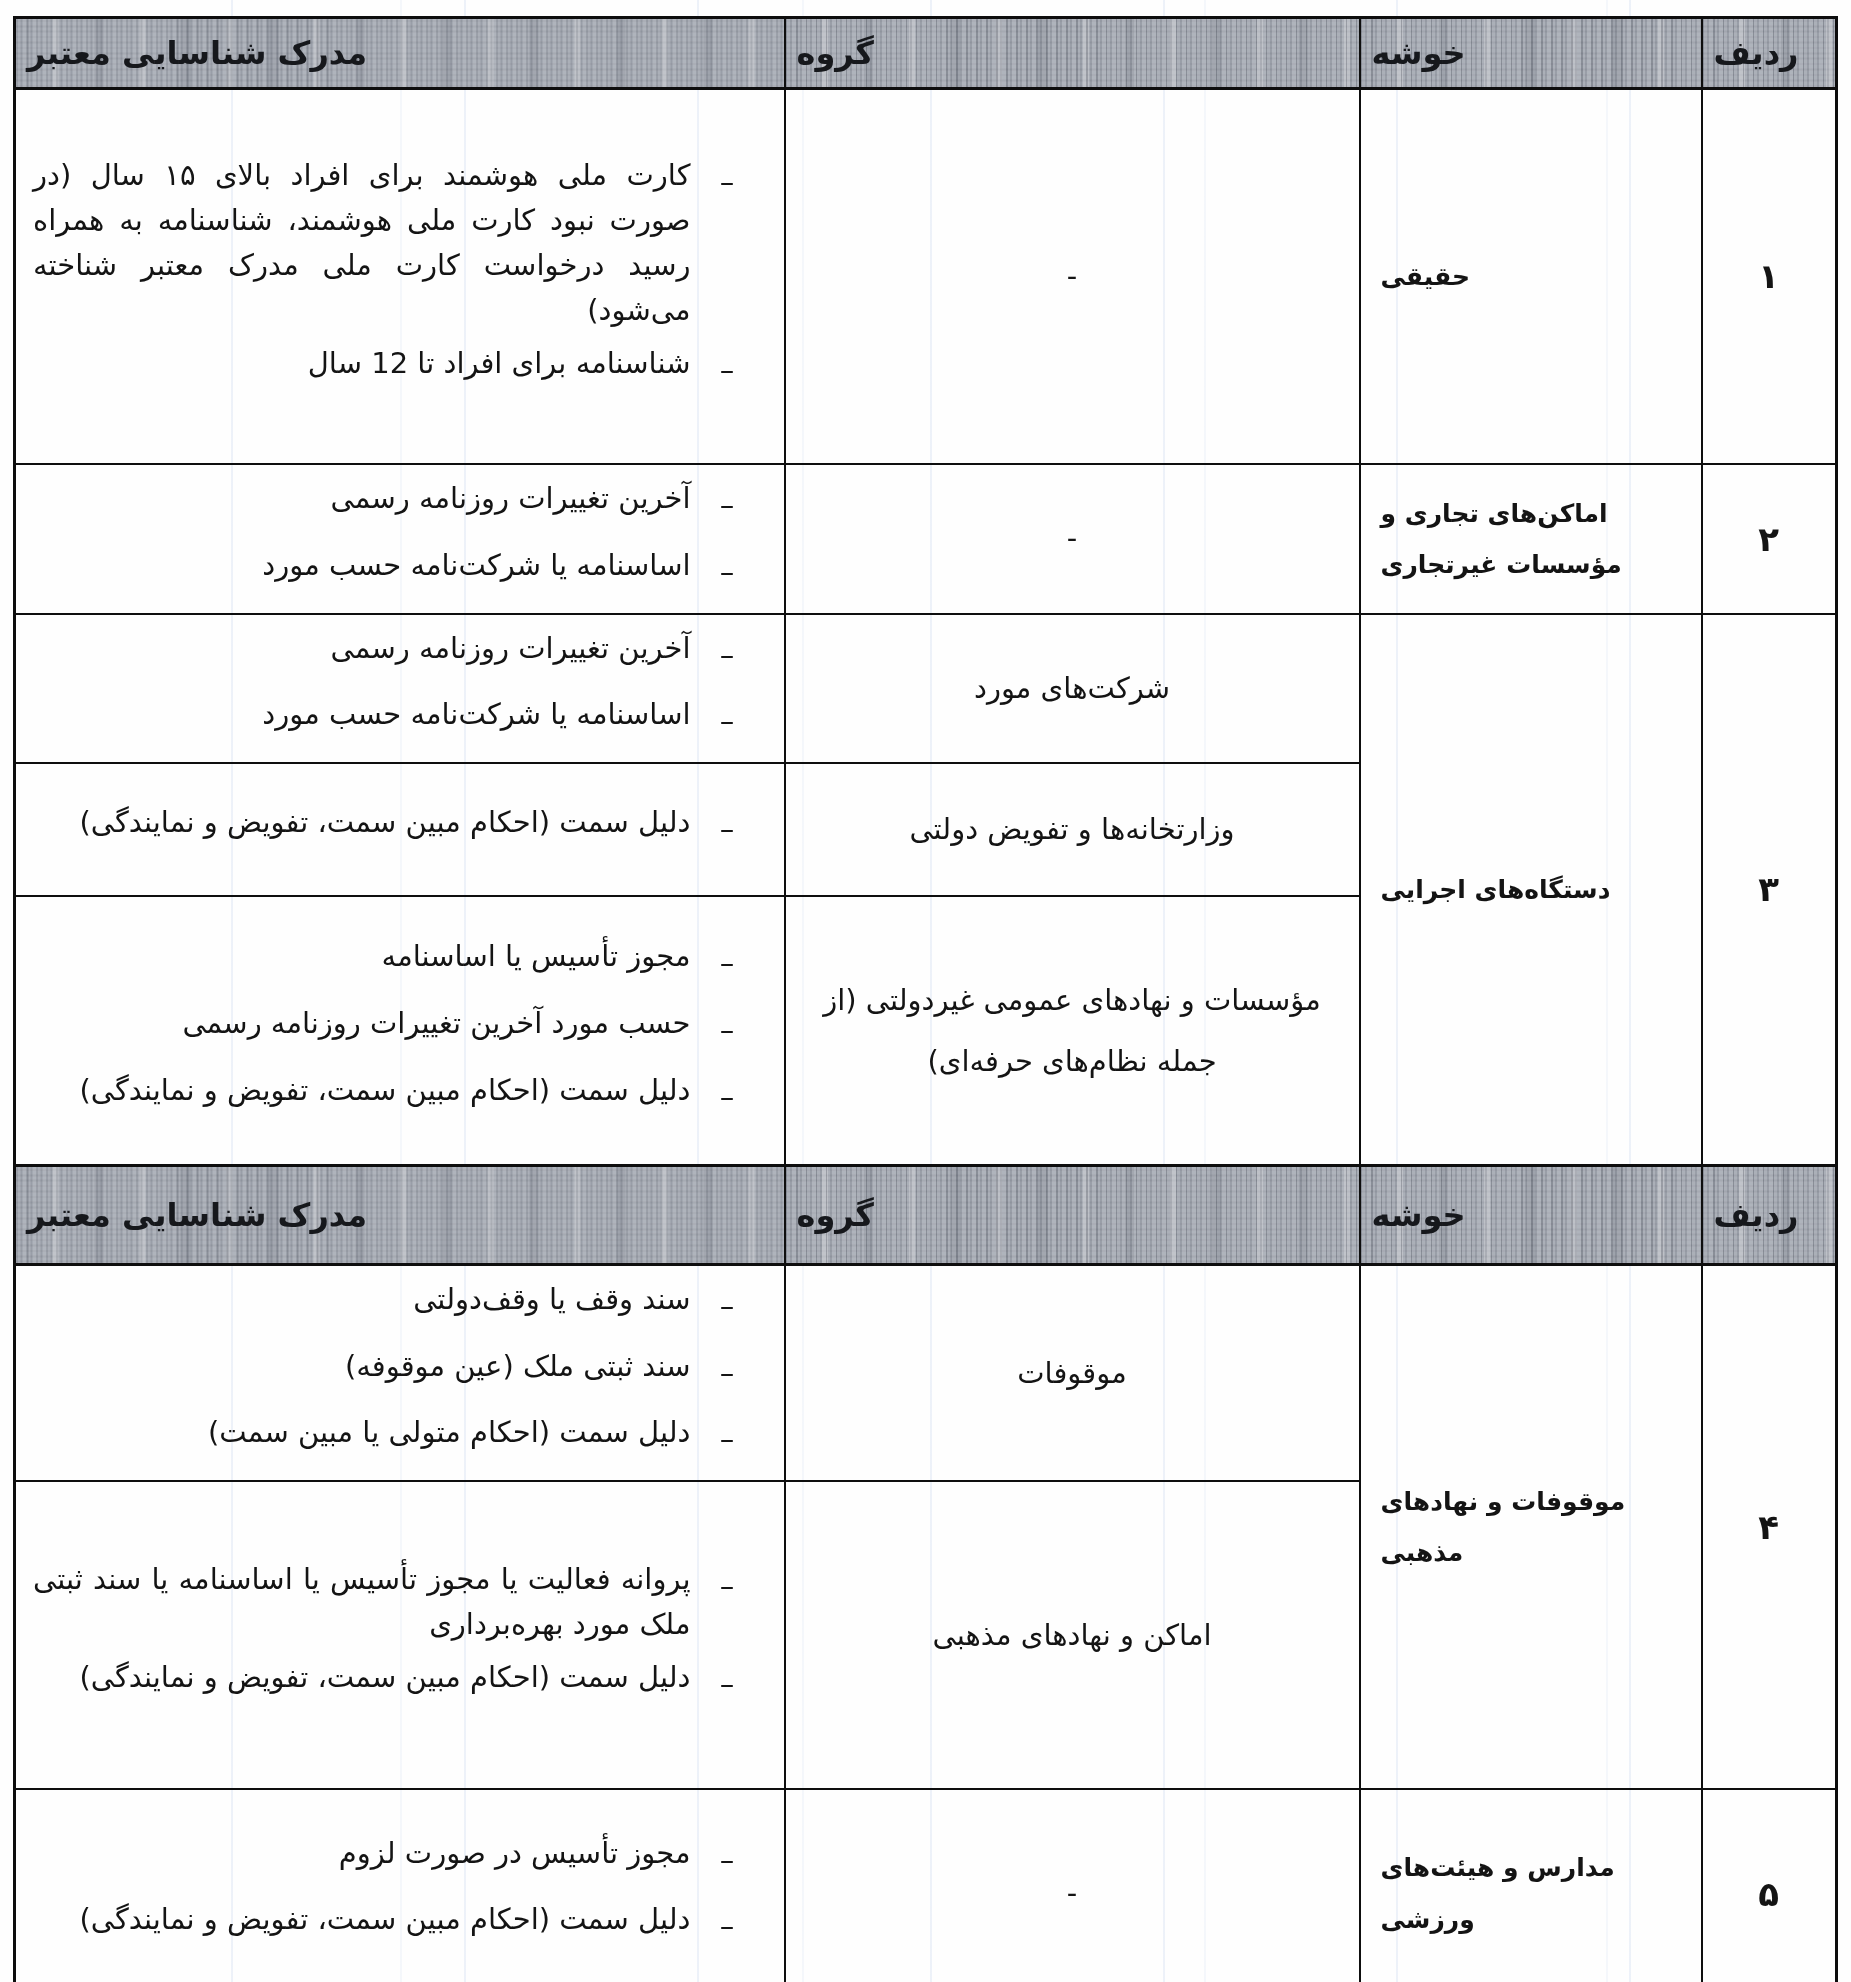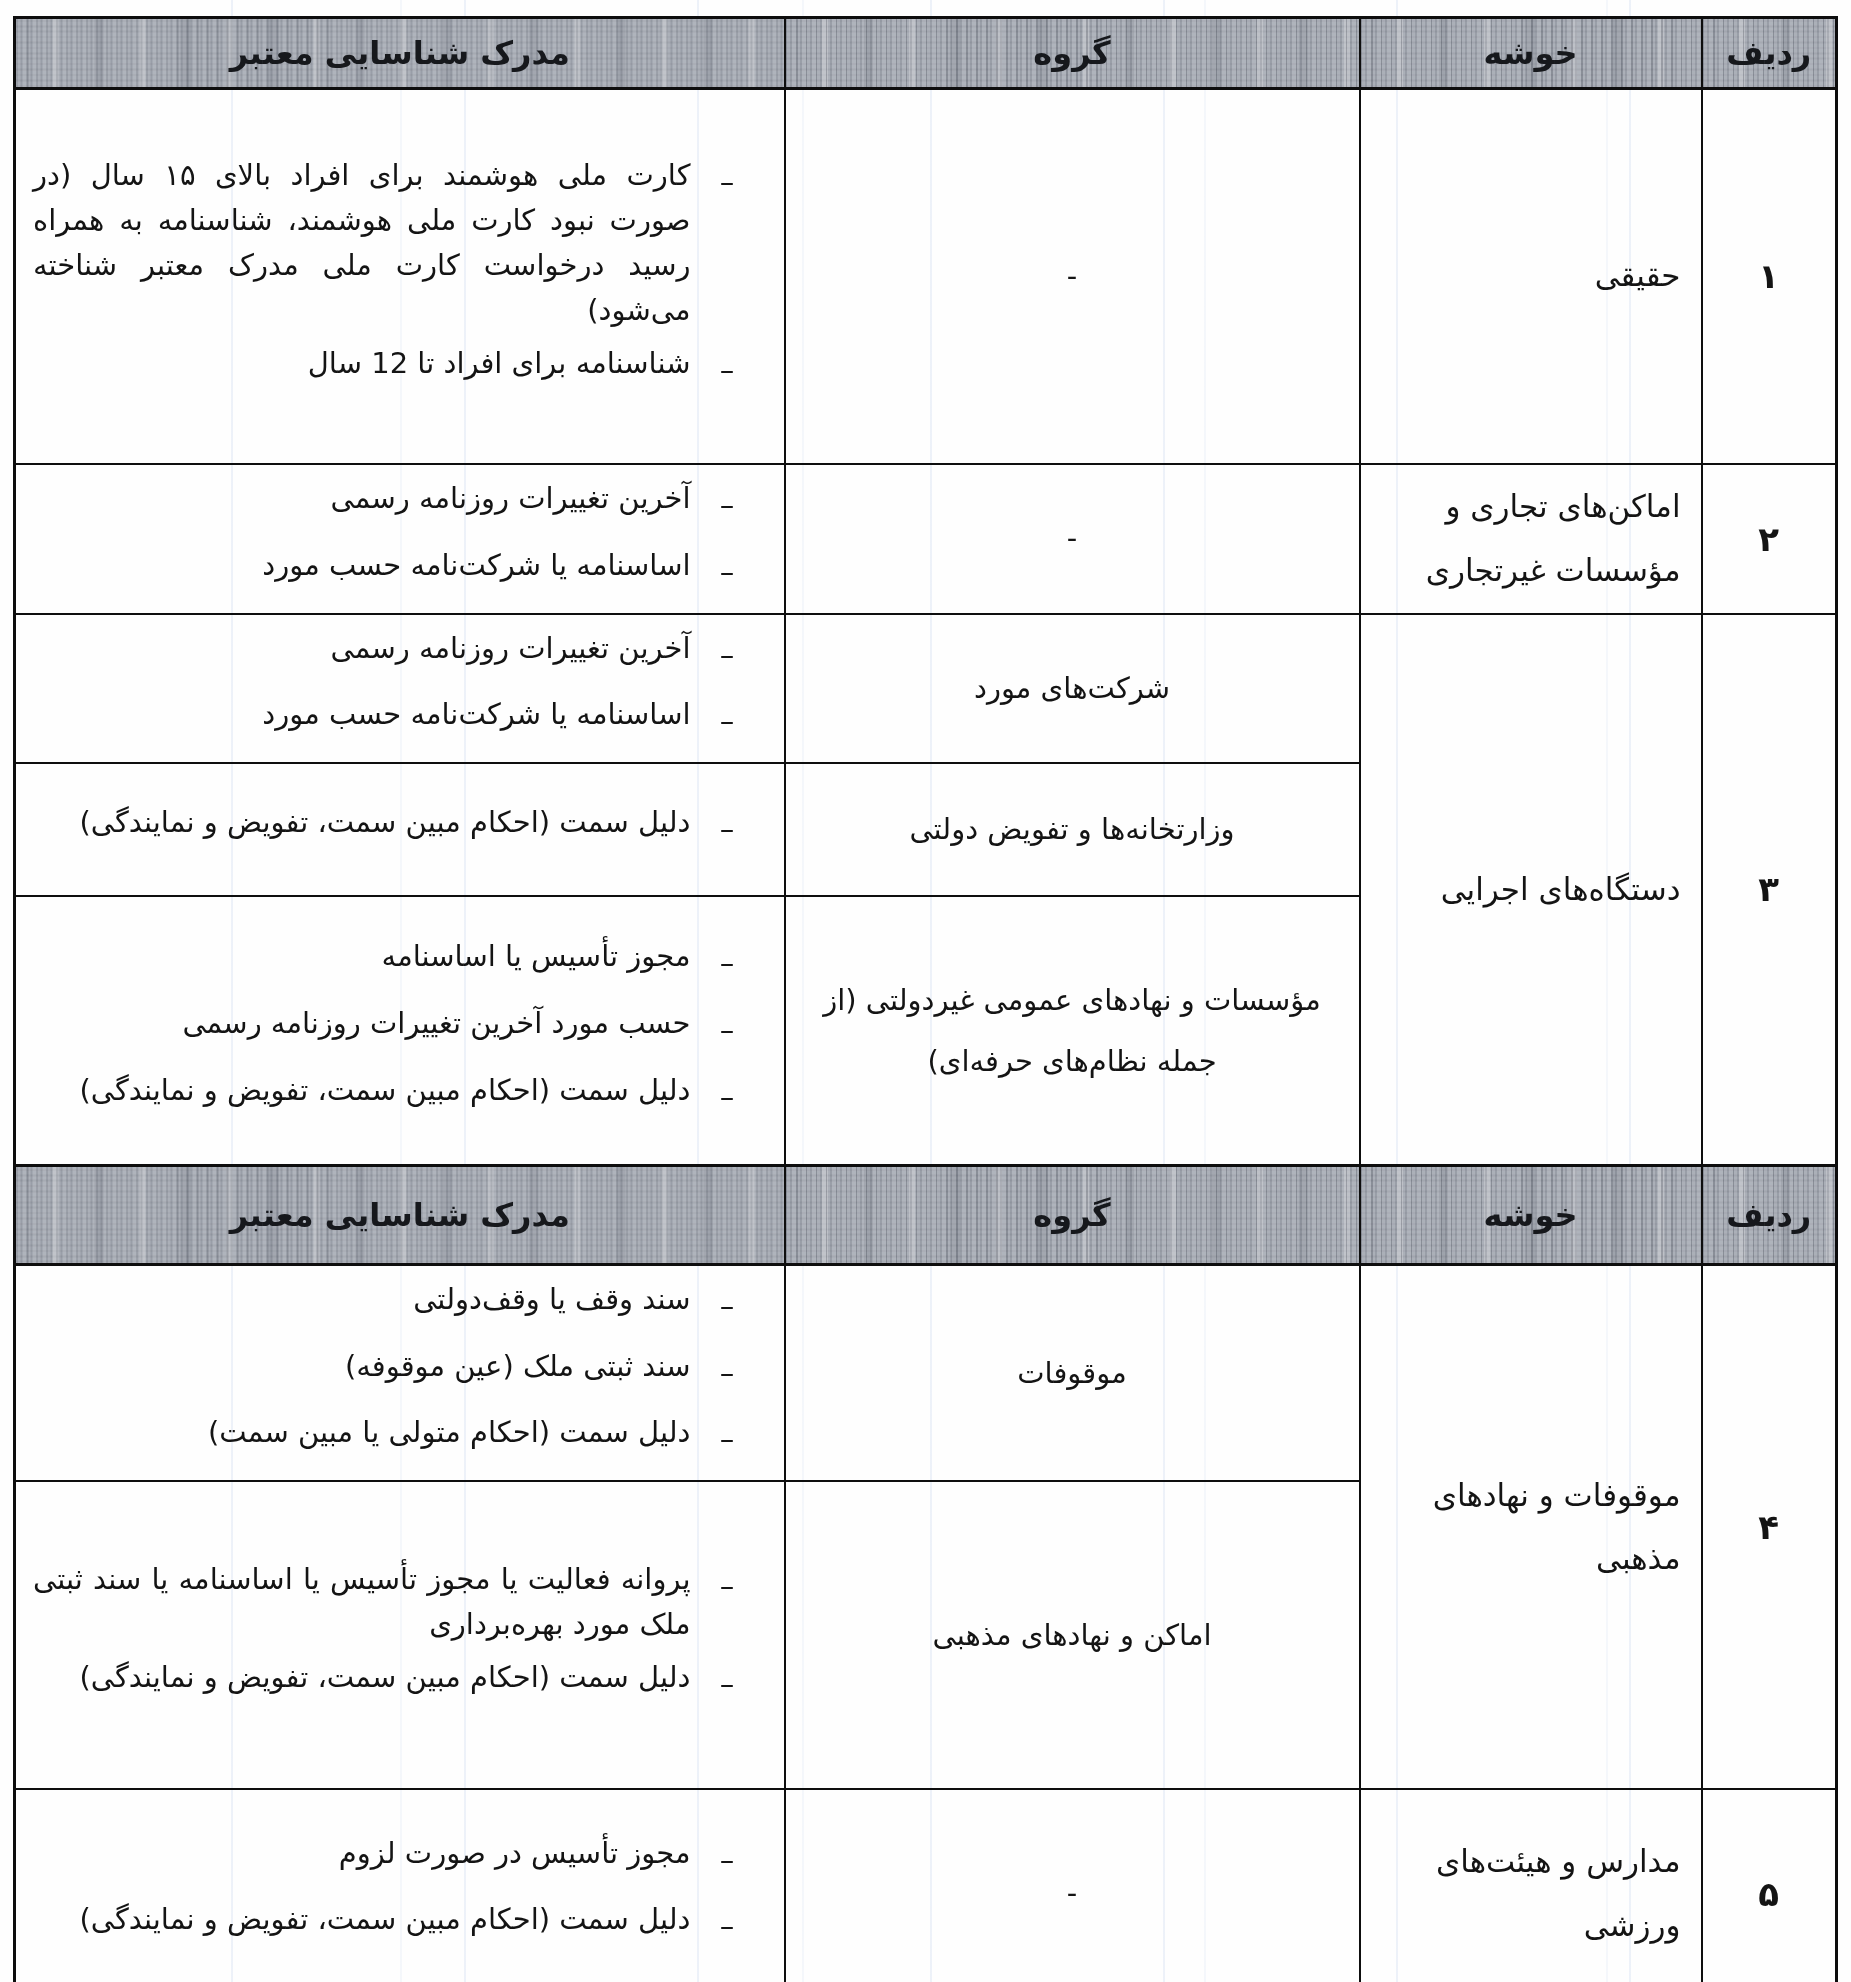--- a/index.html
+++ b/index.html
@@ -35,21 +35,21 @@
     padding:4.6px 11px;
     box-sizing:border-box;
     overflow:hidden;
   }
   
   tr.hdr th{
     border-top-width:3.9px;
     border-bottom-width:3.9px;
     font-size:32px;
     font-weight:bold;
-    text-align:center;
+    text-align:left;
     color:#16181c;
     background-color:#a6abb4;
     background-image:
       repeating-linear-gradient(90deg, rgba(25,30,42,0.20) 0 1.5px, rgba(255,255,255,0.06) 1.5px 3.9px, rgba(25,30,42,0.09) 3.9px 6.2px, rgba(255,255,255,0.10) 6.2px 10px),
       repeating-linear-gradient(90deg, transparent 0 36px, rgba(255,255,255,0.22) 36px 42px, transparent 42px 78px, rgba(30,36,50,0.10) 78px 87px),
       repeating-linear-gradient(0deg, rgba(10,14,22,0.07) 0 1.5px, transparent 1.5px 5.4px);
     margin-top: 12px;
   }
   tr.hr1{height:71px;}
   tr.hr2{height:99px;}
@@ -61,23 +61,23 @@
   tr.r4a{height:200px;}
   tr.r4b{height:308px;}
   tr.r5{height:209px;}
 
   td.radif{
     text-align:center;
     font-size:34px;
     font-weight:bold;
   }
   td.cluster{
-    text-align:right;
-    font-size:31px;
-    font-weight:normal;
+    text-align:left;
+    font-size:25px;
+    font-weight:bold;
     line-height:2.05;
     padding:4.6px 20px;
   }
   td.group{
     text-align:center;
     font-size:29px;
     line-height:2.1;
     padding:4.6px 23px;
   }
   td.docs{

